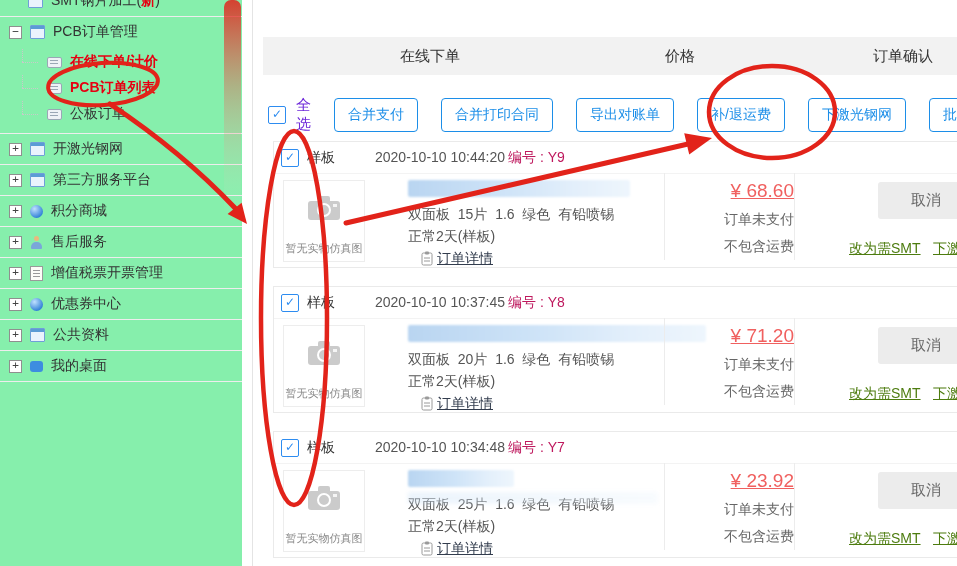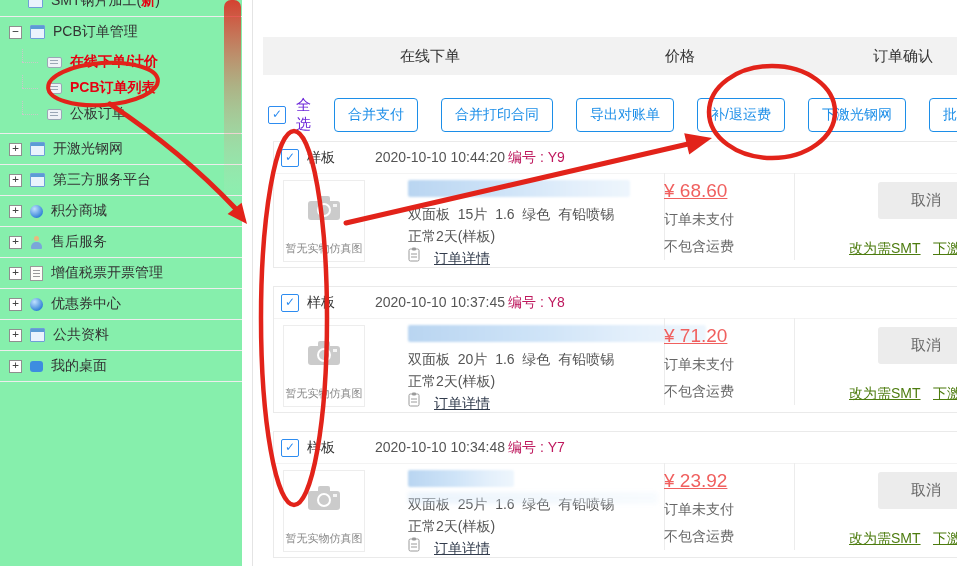--- a/index.html
+++ b/index.html
@@ -75,24 +75,24 @@
   .img-box .cap{position:absolute;left:0;right:0;bottom:5px;font-size:11px;color:#8a8a8a;
         white-space:nowrap;}
   .details{position:absolute;left:134px;top:36px;width:252px;}
   .blur-line{height:17px;border-radius:2px;margin:2px 0 7px 0;
         background:linear-gradient(90deg,#b9d5f1 0%,#cfe4f8 45%,#e3effb 75%,#eef6fd 100%);
         filter:blur(1px);}
   .blur-faint{position:absolute;left:0;top:24px;height:12px;border-radius:2px;opacity:.4;
         background:linear-gradient(90deg,#cfe4f8,#eef6fd);filter:blur(2px);}
   .spec{line-height:21px;color:#555;white-space:pre;}
   .lead{line-height:22px;color:#555;}
-  .detail-row{line-height:22px;display:flex;gap:14px;}
+  .detail-row{line-height:22px;display:flex;align-items:center;gap:4px;margin-left:13px;}
   .detail-link{color:#323c4d;text-decoration:underline;cursor:pointer;}
   .v-div{position:absolute;top:31px;bottom:7px;width:1px;background:#ececec;}
-  .price-col{position:absolute;left:390px;top:38px;width:130px;text-align:left;}
+  .price-col{position:absolute;left:390px;top:38px;width:130px;text-align:right;}
   .price{font-size:19px;color:#f0605f;text-decoration:underline;display:inline-block;}
   .pay-status{margin-top:9px;color:#666;}
   .freight{margin-top:9px;color:#666;}
   .cancel-btn{position:absolute;left:604px;top:40px;width:96px;height:37px;background:#ececec;
         border:none;border-radius:3px;color:#666;font-size:15px;font-family:inherit;cursor:pointer;}
   .gray-link{position:absolute;top:98px;color:#4d7c0f;text-decoration:underline;cursor:pointer;
         white-space:nowrap;}
   .gl-1{left:575px;} .gl-2{left:659px;}
   
   .annot{position:absolute;left:0;top:0;width:957px;height:566px;pointer-events:none;z-index:60;}

